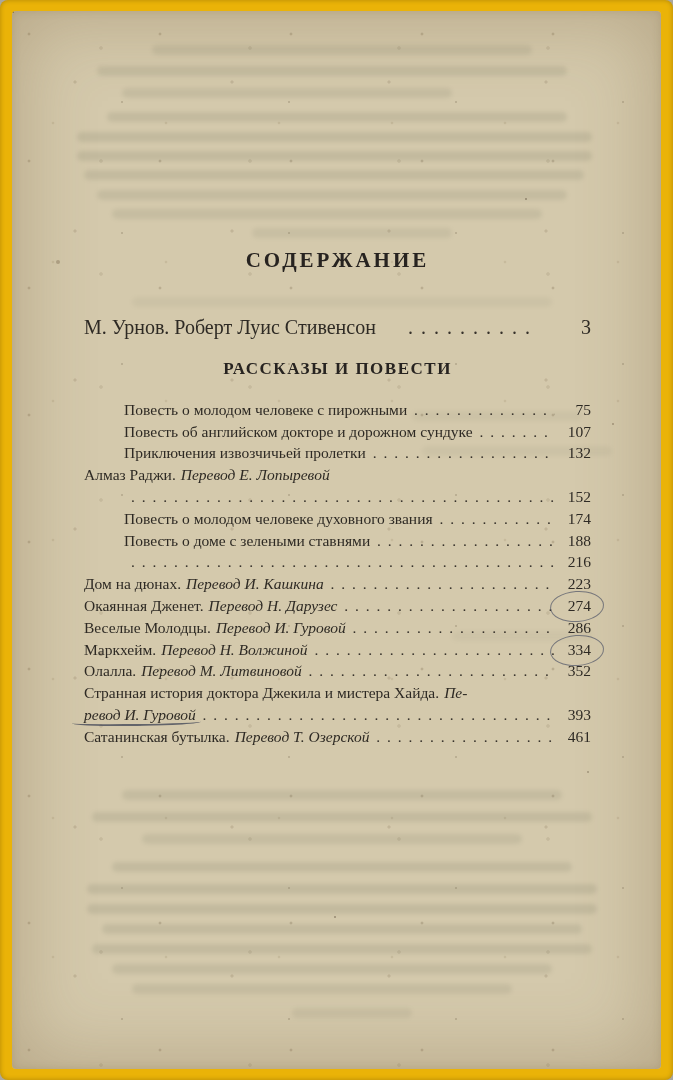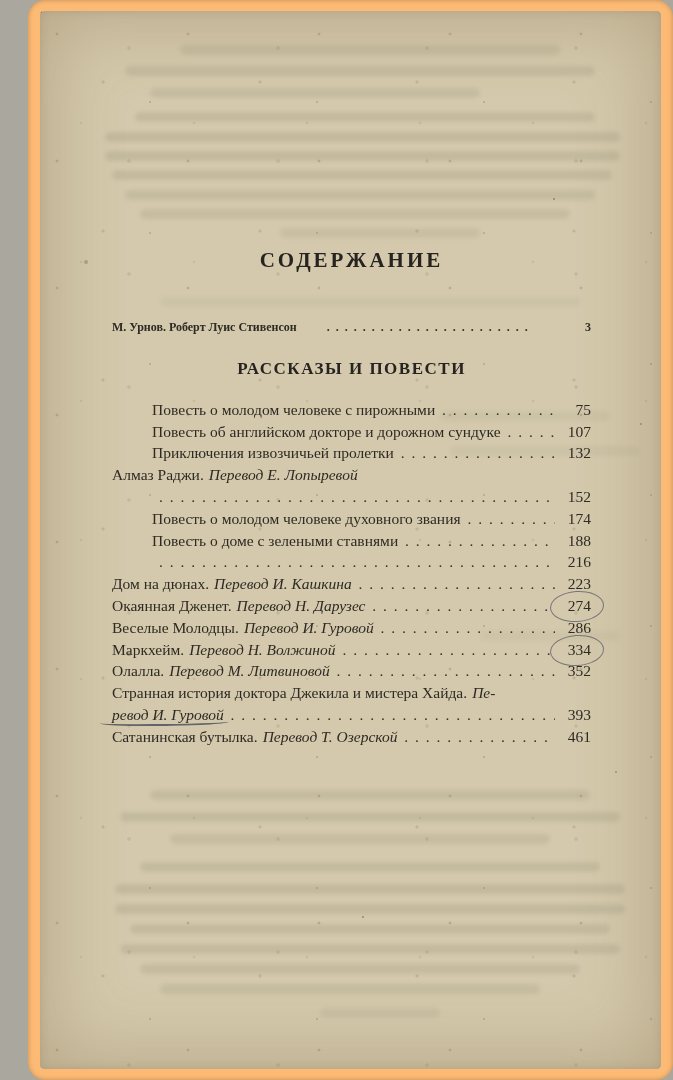--- a/index.html
+++ b/index.html
@@ -1,19 +1,19 @@
 <!DOCTYPE html>
 <html><head>
 <meta charset="utf-8">
 <style>
   html,body{margin:0;padding:0;background:#8d8a82;}
   .shot{position:relative;width:673px;height:1080px;overflow:hidden;background:#aaa79e;
         font-family:"Liberation Serif","DejaVu Serif",serif;}
-  .photo{position:absolute;inset:0;background:#fdba74;border-radius:17px;
-         box-shadow:inset 0 0 5px rgba(0,0,0,.25);margin-left:28px;}
+  .photo{position:absolute;inset:0;background:#eab308;border-radius:8px;
+         box-shadow:inset 0 0 5px rgba(0,0,0,.25);}
   .paper{position:absolute;left:12px;right:12px;top:11px;bottom:11px;border-radius:4px;overflow:hidden;
          background-color:#d4c9ac;
          background-image:
            radial-gradient(circle at 17px 23px, rgba(94,74,48,.22) 1px, transparent 1.8px),
            radial-gradient(circle at 63px 71px, rgba(94,74,48,.16) 1.2px, transparent 2px),
            radial-gradient(circle at 41px 112px, rgba(120,96,60,.14) 1px, transparent 1.7px),
            radial-gradient(circle at 89px 37px, rgba(94,74,48,.12) 1.4px, transparent 2.2px),
            radial-gradient(circle at 110px 91px, rgba(70,55,35,.18) .8px, transparent 1.4px);
          background-size:131px 127px,157px 149px,113px 139px,149px 113px,167px 131px;
          box-shadow:inset 0 0 70px 12px rgba(125,100,60,.30), inset 0 0 10px rgba(110,90,55,.2);}
@@ -24,21 +24,21 @@
                      45px 250px 0 1px rgba(90,70,45,.3),575px 760px 0 0 rgba(70,55,35,.35);}
   .bleed{position:absolute;inset:0;pointer-events:none;}
   .bleed-line{position:absolute;height:10px;border-radius:5px;background:#6b6e58;filter:blur(2px);}
 
   .content{position:relative;padding:0 70px 0 72px;color:#2e2a24;}
   h1.contents-title{margin:0;padding-top:237px;text-align:center;font-size:21px;font-weight:bold;
       letter-spacing:3px;color:#272320;}
   h2.section-heading{margin:20px 0 0;text-align:center;font-size:17px;font-weight:bold;
       letter-spacing:1.5px;color:#272320;}
   .toc-line{display:flex;align-items:baseline;line-height:21.8px;font-size:15.5px;}
-  .toc-line.intro{margin-top:44px;font-weight:bold;font-size:12px;gap:24px;}
+  .toc-line.intro{margin-top:44px;font-weight:normal;font-size:20px;gap:24px;}
   #toc-list{margin-top:20px;}
   .toc-line.indent{padding-left:40px;}
   .entry-text{white-space:nowrap;}
   .em{font-style:italic;}
   .main:not(:empty)+.em:not(:empty){margin-left:5px;}
   .leader{flex:1 1 auto;overflow:hidden;white-space:nowrap;color:#37322b;}
   .leader::before{content:"\00a0. . . . . . . . . . . . . . . . . . . . . . . . . . . . . . . . . . . . . . . . . . . . . . . . . . . . . . . . . . . .";
       word-spacing:3px;}
   .no-page .leader::before{content:none;}
   .page-num{margin-left:6px;min-width:30px;text-align:right;position:relative;}

